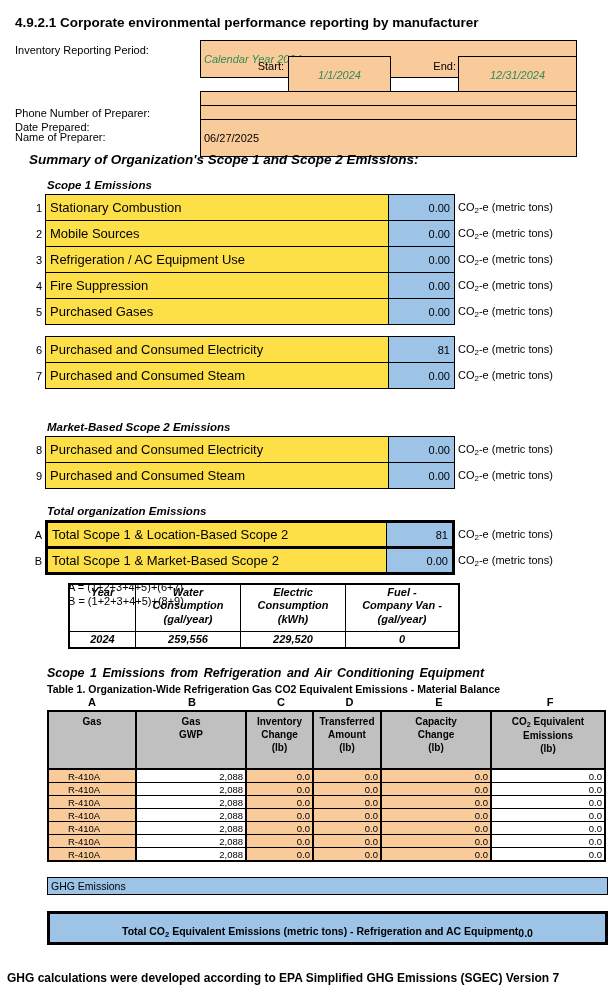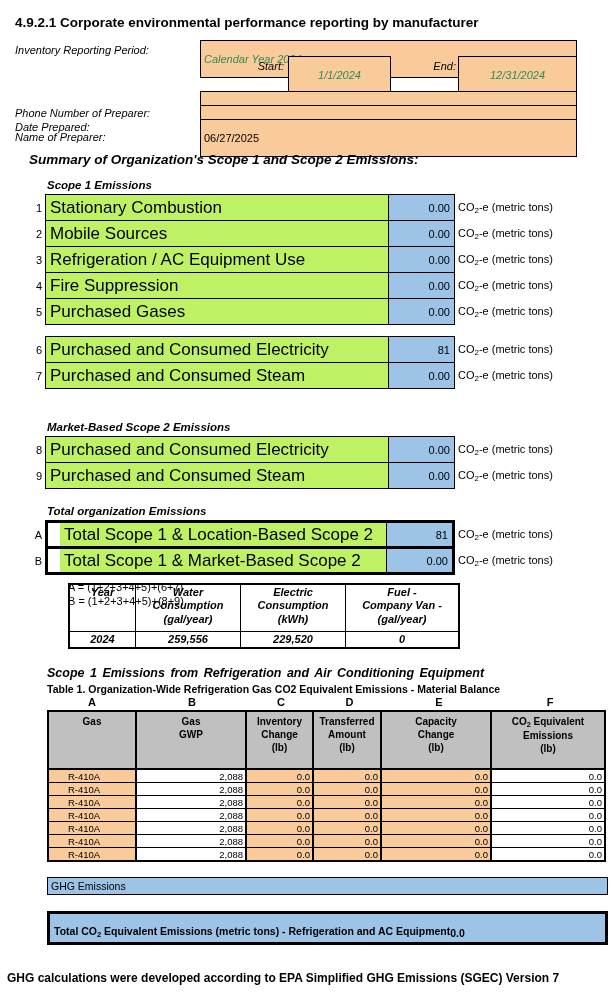--- a/index.html
+++ b/index.html
@@ -8,43 +8,43 @@
     width: 611px; height: 1000px; position: relative;
     font-family: "Liberation Sans", sans-serif; color:#000;
   }
   :root{
     --orange:#FACB9A; --blue:#9DC3E6; --gray:#C0C0C0; --green:#2E8B57;
   }
   .abs { position:absolute; }
 
   
   .doc-title { left:15px; top:15px; font-size:13.5px; font-weight:bold; }
-  .lab { font-size:11px;font-style:italic; }
+  .lab { font-size:11px; }
   .field {
     border:1px solid #000; background:var(--orange);
     font-size:11px; display:flex; align-items:center; padding:18px 3px;
   }
   .entry { color:var(--green); font-style:italic; }
   .center { justify-content:center; }
   .rt { text-align:right; display:block; }
 
   
   .sum-heading { left:29px; top:152px; font-size:13.5px; font-weight:bold; font-style:italic; }
   .sum-section { left:30px; position:absolute; }
   .sec-heading { font-size:11.5px; font-weight:bold; font-style:italic; margin:0 0 3px 17px; }
   .srow { display:flex; align-items:center; }
   .srow + .srow { margin-top:-1px; }
   .rownum { width:15px; text-align:right; padding-right:3px; font-size:11px; flex:none; }
   .sbox { width:410px; height:27px; border:1px solid #000; display:flex; flex:none; }
-  .slabel { flex:1; font-size:17px; display:flex; align-items:center; padding-left:4px; background:#bef264; }
+  .slabel { flex:1; font-size:13px; display:flex; align-items:center; padding-left:4px; background:#fde047; }
   .svalue { width:66px; border-left:1px solid #000; background:var(--blue);
             font-size:11px; display:flex; align-items:center; justify-content:flex-end; padding-right:4px; }
   .unit { font-size:11px; margin-left:3px; white-space:nowrap; }
   .sub { font-size:0.72em; vertical-align:-2px; }
-  .total-sec .sbox { border-width:3px; height:29px;padding-left:12px; }
+  .total-sec .sbox { border-width:3px; height:29px; }
   .total-sec .srow + .srow { margin-top:-3px; }
   .formula { left:68px; font-size:11px; position:absolute; }
 
   
   .ctable { left:68px; top:583px; border:2px solid #000; width:392px; }
   .crow { display:flex; }
   .ccell { border-right:1px solid #000; text-align:center; font-weight:bold; font-style:italic;
            font-size:11px; white-space:pre-line; padding:1px 0; line-height:1.22; }
   .ccell:last-child { border-right:none; }
   .cc0 { width:66px; } .cc1 { width:105px; } .cc2 { width:105px; } .cc3 { width:112px; }
@@ -70,21 +70,21 @@
   .rcell.orange { background:var(--orange); }
   .rcell.num { justify-content:flex-end; padding-right:2px; }
   .c-gas{width:88px; padding-left:19px;} .c-gwp{width:110px} .c-inv{width:67px}
   .c-tra{width:68px} .c-cap{width:110px} .c-emi{width:112px}
   .rhead .c-gas,.rhead .c-gwp,.rhead .c-inv,.rhead .c-tra,.rhead .c-cap,.rhead .c-emi{ padding-left:0; justify-content:flex-start; }
 
   
   .ghg-bar { left:47px; top:877px; width:561px; height:18px; background:var(--blue);
              border:1px solid #000; font-size:10.5px; font-weight:normal; display:flex; align-items:center; padding-left:3px; }
   .total-bar { left:47px; top:911px; width:561px; height:34px; background:var(--blue);
-               border:3px solid #000; display:flex; align-items:flex-end; justify-content:flex-start;
+               border:3px solid #000; display:flex; align-items:flex-end; justify-content:center;
                font-size:10.5px; font-weight:bold; padding:0 4px 3px 4px; }
   .footer { left:7px; top:971px; font-size:12px; font-weight:bold; }
 </style>
 </head>
 <body>
 
 <div class="abs doc-title">4.9.2.1 Corporate environmental performance reporting by manufacturer</div>
 
 <div class="abs lab" style="left:15px;top:44px;">Inventory Reporting Period:</div>
 <div class="abs field" style="left:200px;top:40px;width:377px;height:17px;">

